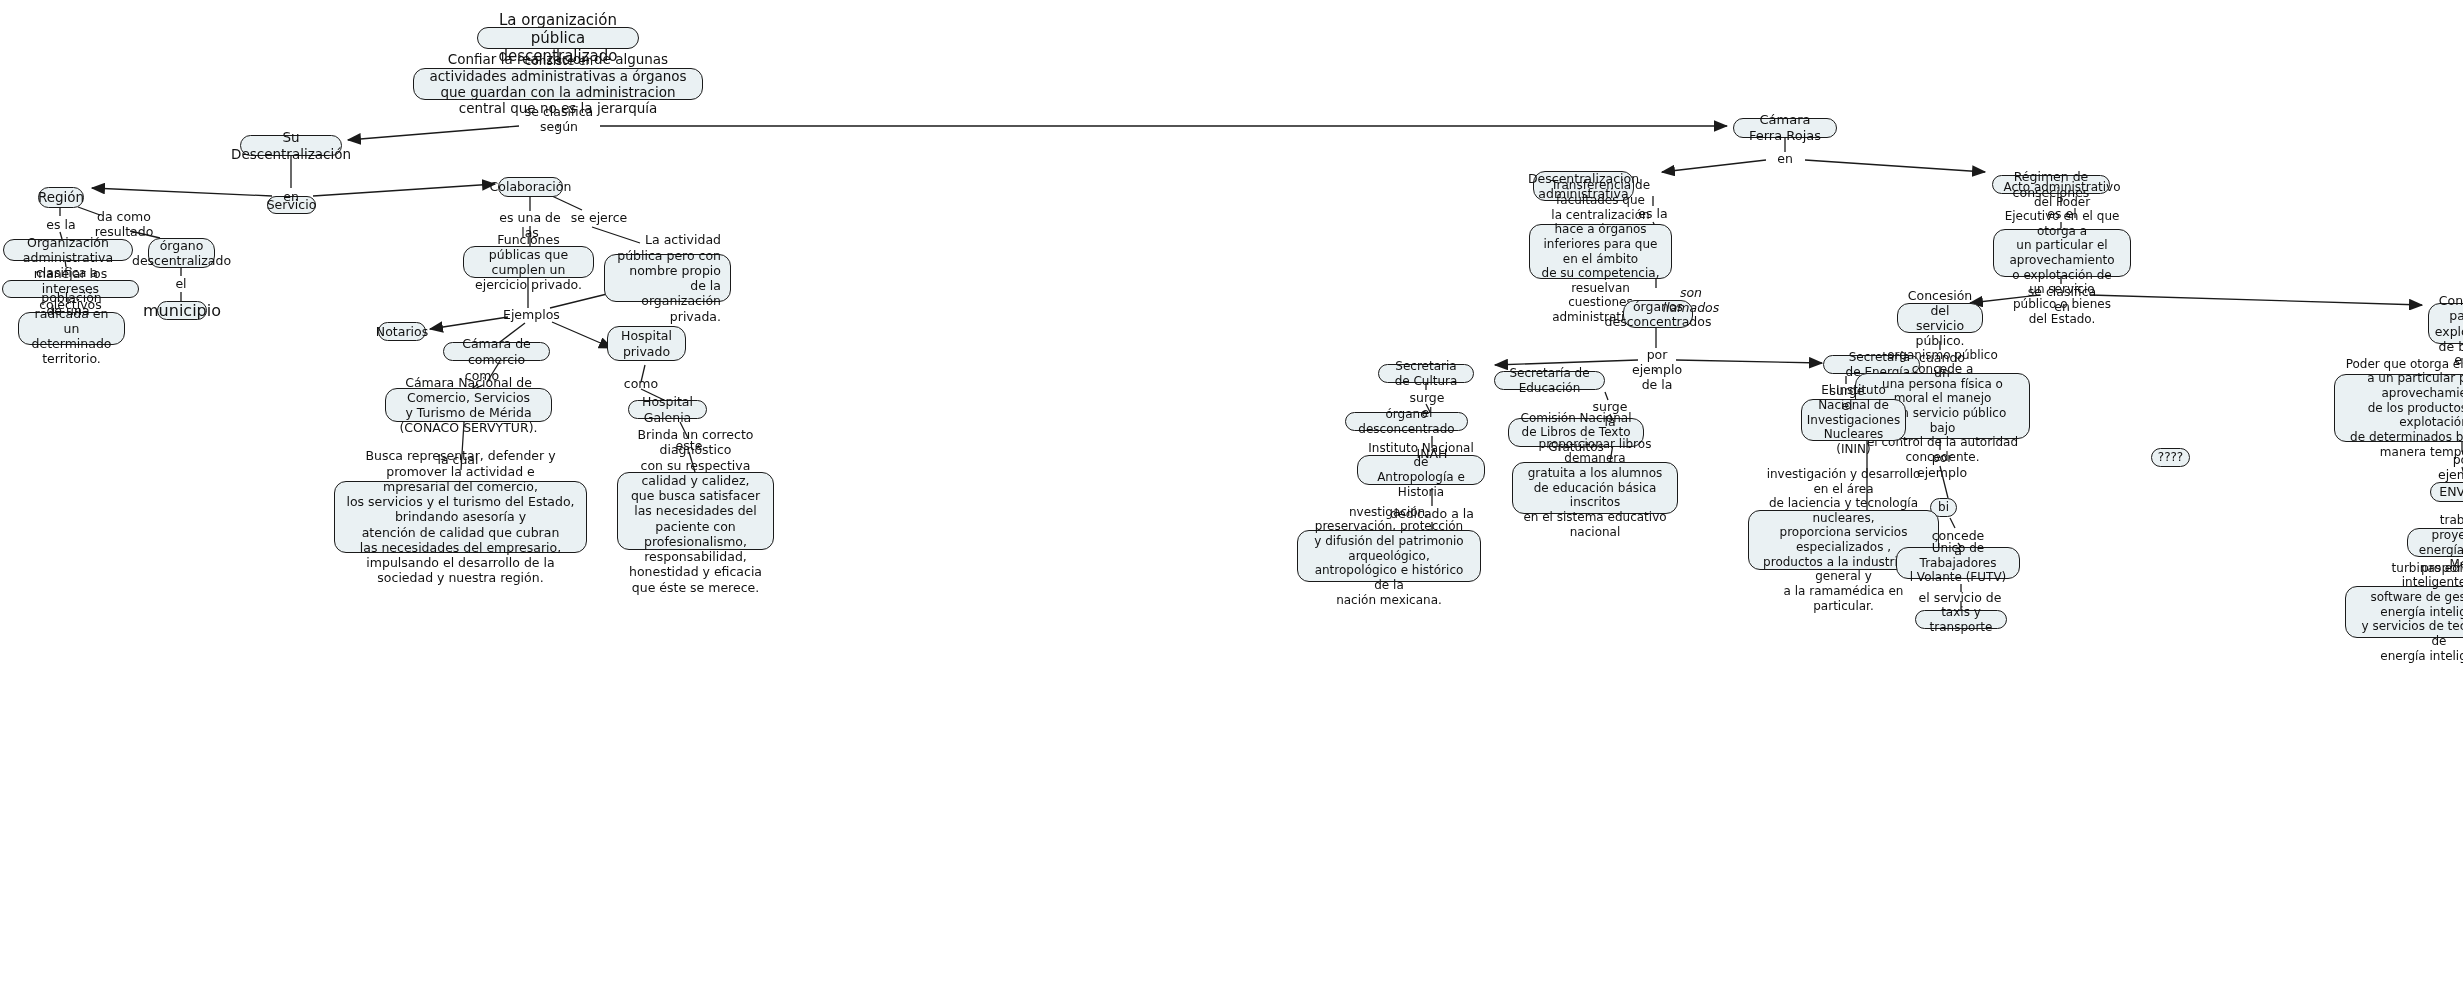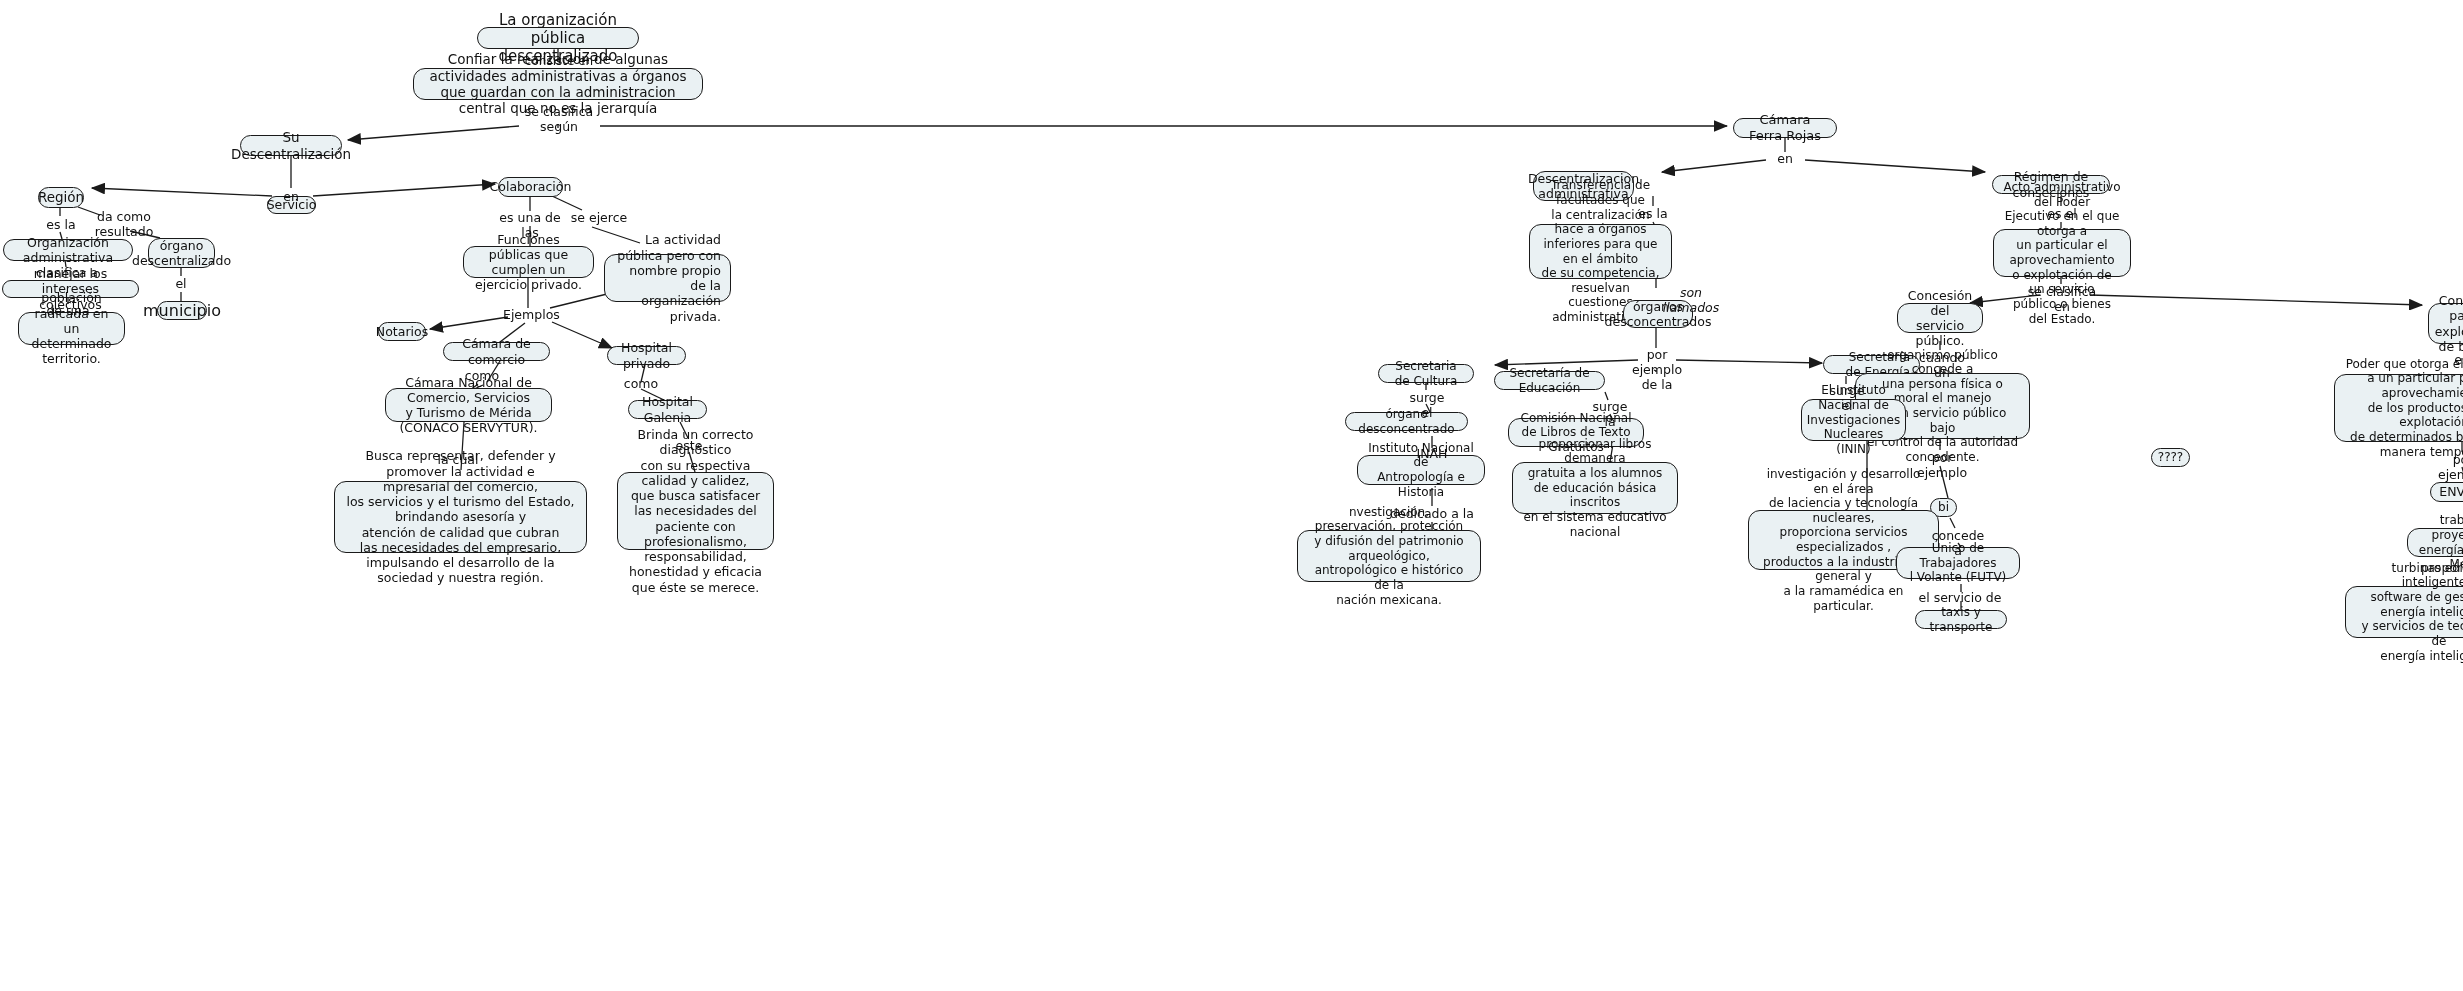--- a/index.html
+++ b/index.html
@@ -226,21 +226,21 @@
 cumplen un ejercicio privado.</div>
 
   <div class="node" style="left:604px;top:254px;width:127px;height:48px;font-size:12.5px;text-align:right;">La actividad pública pero con
 nombre propio de la
 organización privada.</div>
 
   <div class="node" style="left:378px;top:322px;width:48px;height:19px;font-size:12.5px;">Notarios</div>
 
   <div class="node" style="left:443px;top:342px;width:107px;height:19px;font-size:12.5px;">Cámara de comercio</div>
 
-  <div class="node" style="left:607px;top:346px;width:79px;height:19px;font-size:12.5px;">Hospital privado</div>
+  <div class="node" style="left:607px;top:326px;width:79px;height:35px;font-size:12.5px;">Hospital privado</div>
 
   <div class="node" style="left:385px;top:388px;width:167px;height:34px;font-size:12.5px;">Cámara Nacional de Comercio, Servicios
 y Turismo de Mérida
 (CONACO SERVYTUR).</div>
 
   <div class="node" style="left:628px;top:400px;width:79px;height:19px;font-size:12.5px;">Hospital Galenia</div>
 
   <div class="node" style="left:334px;top:481px;width:253px;height:72px;font-size:12.5px;">Busca representar, defender y promover la actividad e
 mpresarial del comercio,
 los servicios y el turismo del Estado, brindando asesoría y

